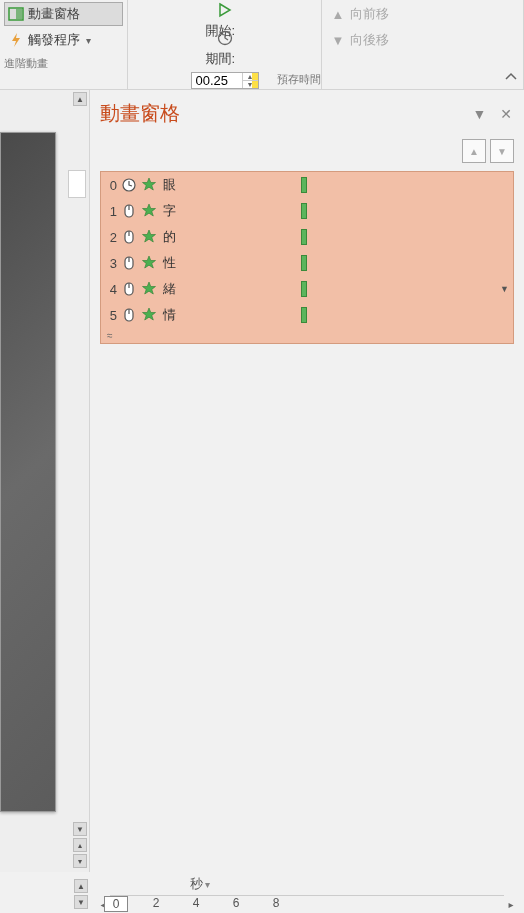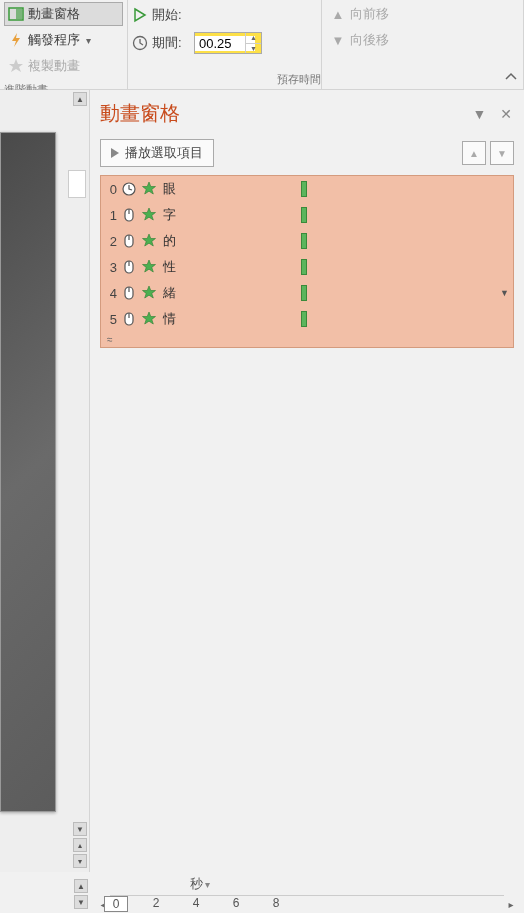--- a/index.html
+++ b/index.html
@@ -12,21 +12,21 @@
 .col2 { width: 194px; }
 .col3 { flex: 1; position: relative; }
 
 .rb-btn { display: flex; align-items: center; gap: 4px; padding: 3px 4px; font-size: 13px; color: #444; cursor: default; white-space: nowrap; }
 .rb-btn.selected { background: #dcdcdc; border: 1px solid #aaa; padding: 2px 3px; }
 .rb-btn.disabled { color: #aaa; }
 .rb-btn .chev { margin-left: 2px; font-size: 10px; color: #666; }
 
 .icon-sm { width: 16px; height: 16px; display: inline-flex; align-items: center; justify-content: center; }
 
-.row-line { display: flex; align-items: center; gap: 4px; height: 26px; }
+.row-line { display: flex; align-items: center; gap: 4px; height: 26px; flex-direction: column; }
 .row-line label { font-size: 13px; color: #444; width: 38px; }
 .spinner { position: relative; width: 68px; height: 22px; border: 1px solid #aaa; background: #fde047; display: flex; align-items: center; }
 .spinner input { border: none; width: 60px; padding: 0 4px; font-size: 13px; outline: none; }
 .spinner .spin-btns { position: absolute; right: 0; top: 0; width: 16px; height: 100%; display: flex; flex-direction: column; border-left: 1px solid #ccc; }
 .spinner .spin-btns div { flex: 1; display: flex; align-items: center; justify-content: center; font-size: 7px; color: #666; border-bottom: 1px solid #ccc; }
 .spinner .spin-btns div:last-child { border-bottom: none; }
 .select { height: 22px; border: 1px solid #aaa; background: #fff; font-size: 12px; padding: 0 2px; width: 110px; }
 
 .group-label { position: absolute; bottom: 2px; left: 0; right: 0; text-align: right; font-size: 11px; color: #777; }
 .col1 .section-label { font-size: 11px; color: #777; margin-top: 2px; }
@@ -96,28 +96,20 @@
       <span>動畫窗格</span>
     </div>
     <div class="rb-btn">
       <span class="icon-sm">
         <svg width="16" height="16">
             <path d="M9 1 L4 9 L8 9 L6 15 L12 6 L8 6 Z" fill="#e8a03c"></path>
           </svg>
       </span>
       <span>觸發程序</span>
       <span class="chev">▾</span>
-    </div>
-    <div class="rb-btn disabled">
-      <span class="icon-sm">
-        <svg width="16" height="16">
-            <path d="M8 1 L10 6 L15 6 L11 9 L13 14 L8 11 L3 14 L5 9 L1 6 L6 6 Z" fill="#ccc"></path>
-          </svg>
-      </span>
-      <span>複製動畫</span>
     </div>
     <div class="section-label">進階動畫</div>
   </div>
 
   <div class="ribbon-col col2" style="position:relative; padding-bottom:16px;">
     <div class="row-line">
       <span class="icon-sm">
         <svg width="16" height="16">
             <path d="M3 2 L13 8 L3 14 Z" fill="none" stroke="#3a9a3a" stroke-width="1.5"></path>
           </svg>
@@ -175,24 +167,20 @@
   <div class="pane">
     <div class="pane-header">
       <h2>動畫窗格</h2>
       <div class="pane-hdr-btns">
         <span>▼</span>
         <span>✕</span>
       </div>
     </div>
 
     <div class="playbar">
-      <div class="play-btn">
-        <span class="play-icon"></span>
-        <span>播放選取項目</span>
-      </div>
       <div class="updown-btns">
         <button>▲</button>
         <button>▼</button>
       </div>
     </div>
 
     <div class="anim-list">
 
     <div class="anim-item">
           <span class="idx">0</span>

